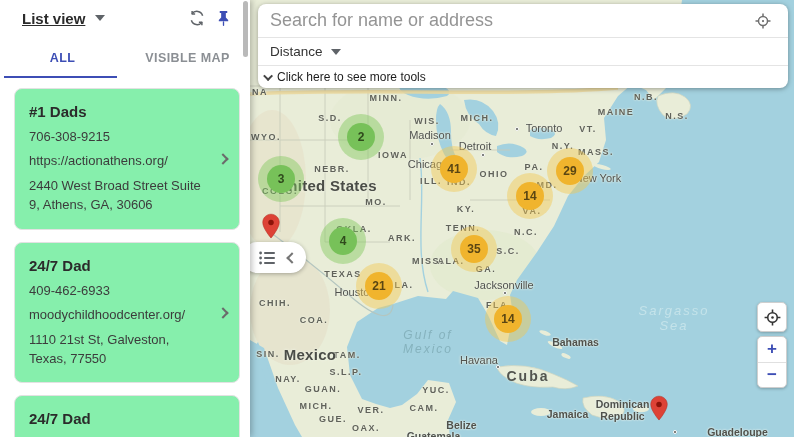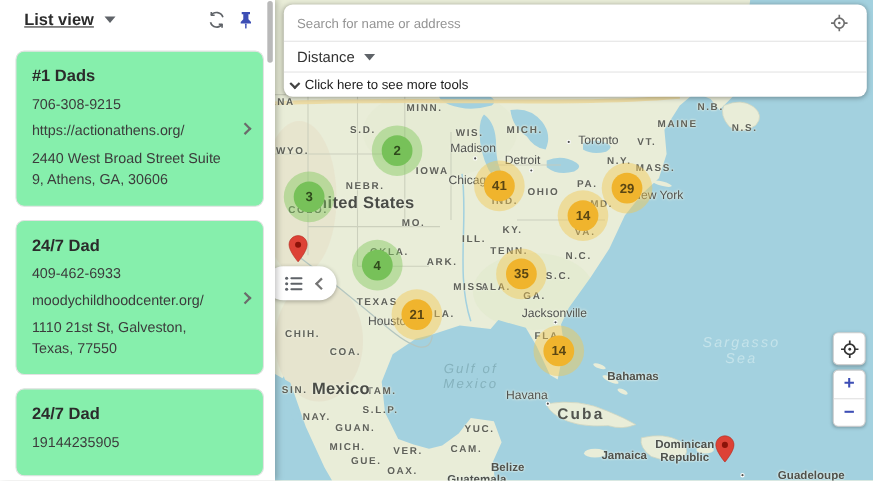--- a/index.html
+++ b/index.html
@@ -53,21 +53,21 @@
   .cluster.green .inner { background:#77c159; color:#2f4a1c; }
   .cluster.yellow { background:rgba(242,200,82,.45); }
   .cluster.yellow .inner { background:#f0b42d; color:#5a4613; }
 
   .map-pin { position:absolute; transform:translate(-50%,-88%); width:22px; height:26px; cursor:pointer; }
 
   
   #search-panel { position:absolute; left:8px; top:4px; width:530px; border-radius:8px; background:#fff; z-index:20;
                   box-shadow:0 1px 5px rgba(0,0,0,.35); overflow:hidden; }
   .sp-row1 { display:flex; align-items:center; height:34px; padding:0 12px; border-bottom:1px solid #e4e4e4; }
-  .sp-input { flex:1; border:none; outline:none; font-size:12px; color:#333; font-family:"Liberation Sans",sans-serif; }
+  .sp-input { flex:1; border:none; outline:none; font-size:18px; color:#333; font-family:"Liberation Sans",sans-serif; }
   .sp-input::placeholder { color:#949494; }
   .sp-row2 { display:flex; align-items:center; gap:8px; height:28px; padding:0 12px; border-bottom:1px solid #e4e4e4; cursor:pointer; }
   .sp-distance { font-size:13.5px; color:#333; }
   .sp-row3 { display:flex; align-items:center; gap:4px; height:22px; padding:0 8px; cursor:pointer; }
   .sp-more { font-size:12px; color:#1c1c1c; }
   .chev-dn { width:7px; height:7px; border-left:2px solid #444; border-bottom:2px solid #444; transform:rotate(-45deg) translateY(-2px); }
 
   
   #flyout { position:absolute; left:-8px; top:242px; width:64px; height:31px; background:#fff; border-radius:16px; z-index:15;
             box-shadow:0 1px 4px rgba(0,0,0,.3); display:flex; align-items:center; justify-content:flex-end; gap:8px; padding-right:10px; }
@@ -143,21 +143,21 @@
 
     <div id="labels-layer">
         <span class="ml state" style="left: 6px; top: 92px;">ANA</span>
         <span class="ml state" style="left: 16px; top: 137px;">WYO.</span>
         <span class="ml state" style="left: 136px; top: 98px;">MINN.</span>
         <span class="ml state" style="left: 80px; top: 118px;">S.D.</span>
         <span class="ml state" style="left: 177px; top: 121px;">WIS.</span>
         <span class="ml state" style="left: 227px; top: 118px;">MICH.</span>
         <span class="ml state" style="left: 82px; top: 157px; margin-top: 12px;">NEBR.</span>
         <span class="ml state" style="left: 143px; top: 155px;">IOWA</span>
-        <span class="ml state" style="left: 181px; top: 181px; margin-top: 36px;">ILL.</span>
+        <span class="ml state" style="left: 181px; top: 181px;">ILL.</span>
         <span class="ml state" style="left: 209px; top: 182px;">IND.</span>
         <span class="ml state" style="left: 244px; top: 174px;">OHIO</span>
         <span class="ml state" style="left: 284px; top: 167px;">PA.</span>
         <span class="ml state" style="left: 313px; top: 146px;">N.Y.</span>
         <span class="ml state" style="left: 338px; top: 129px;">VT.</span>
         <span class="ml state" style="left: 366px; top: 112px;">MAINE</span>
         <span class="ml state" style="left: 396px; top: 97px;">N.B.</span>
         <span class="ml state" style="left: 427px; top: 116px;">N.S.</span>
         <span class="ml state" style="left: 346px; top: 152px;">MASS.</span>
         <span class="ml state" style="left: 297px; top: 185px;">MD.</span>
@@ -325,20 +325,24 @@
       </span>
       <span class="icon-btn">
         <svg width="15" height="17" viewBox="0 0 16 18" fill="#3d4eb5">
           <path d="M4,1 h8 v2 l-1.5,0 v5 l2.5,2.5 v1.5 H3 v-1.5 L5.5,8 v-5 L4,3 Z"></path>
           <rect x="7.3" y="12" width="1.4" height="5" rx="0.7"></rect>
         </svg>
       </span>
       <span class="sb-scrollthumb"></span>
     </div>
 
+    <div class="sb-tabs">
+      <div class="sb-tab active">ALL</div>
+      <div class="sb-tab">VISIBLE MAP</div>
+    </div>
 
     <div class="sb-list">
       <div class="card">
         <h3>#1 Dads</h3>
         <div class="line">706-308-9215</div>
         <div class="line">https://actionathens.org/</div>
         <div class="addr">2440 West Broad Street Suite 9, Athens, GA, 30606</div>
         <span class="chev-right"></span>
       </div>
       <div class="card">

